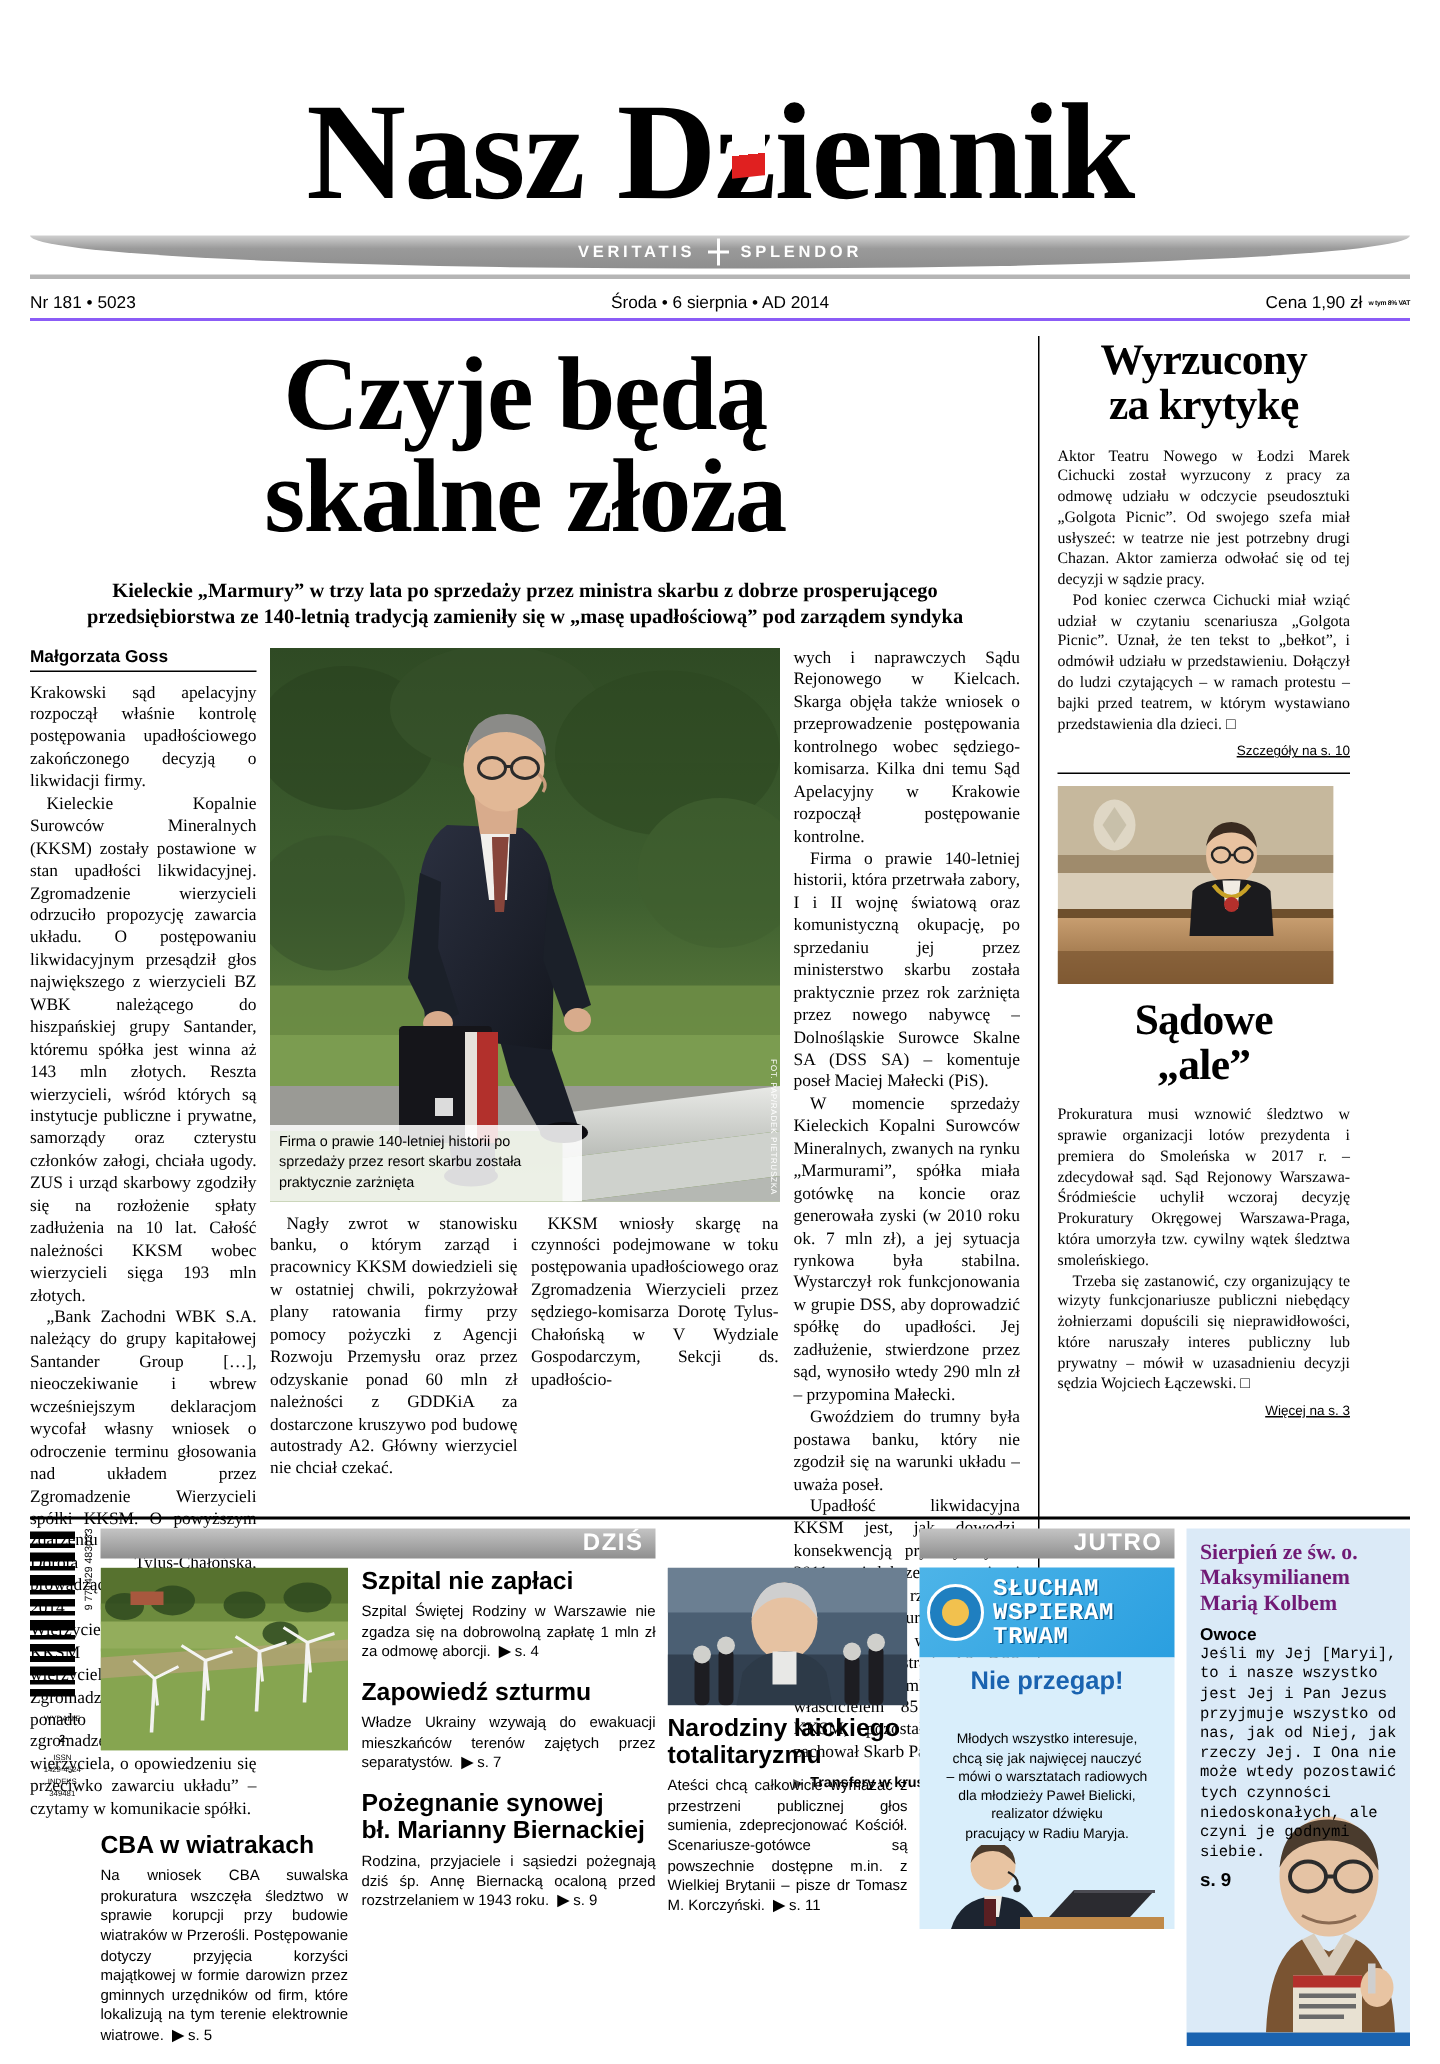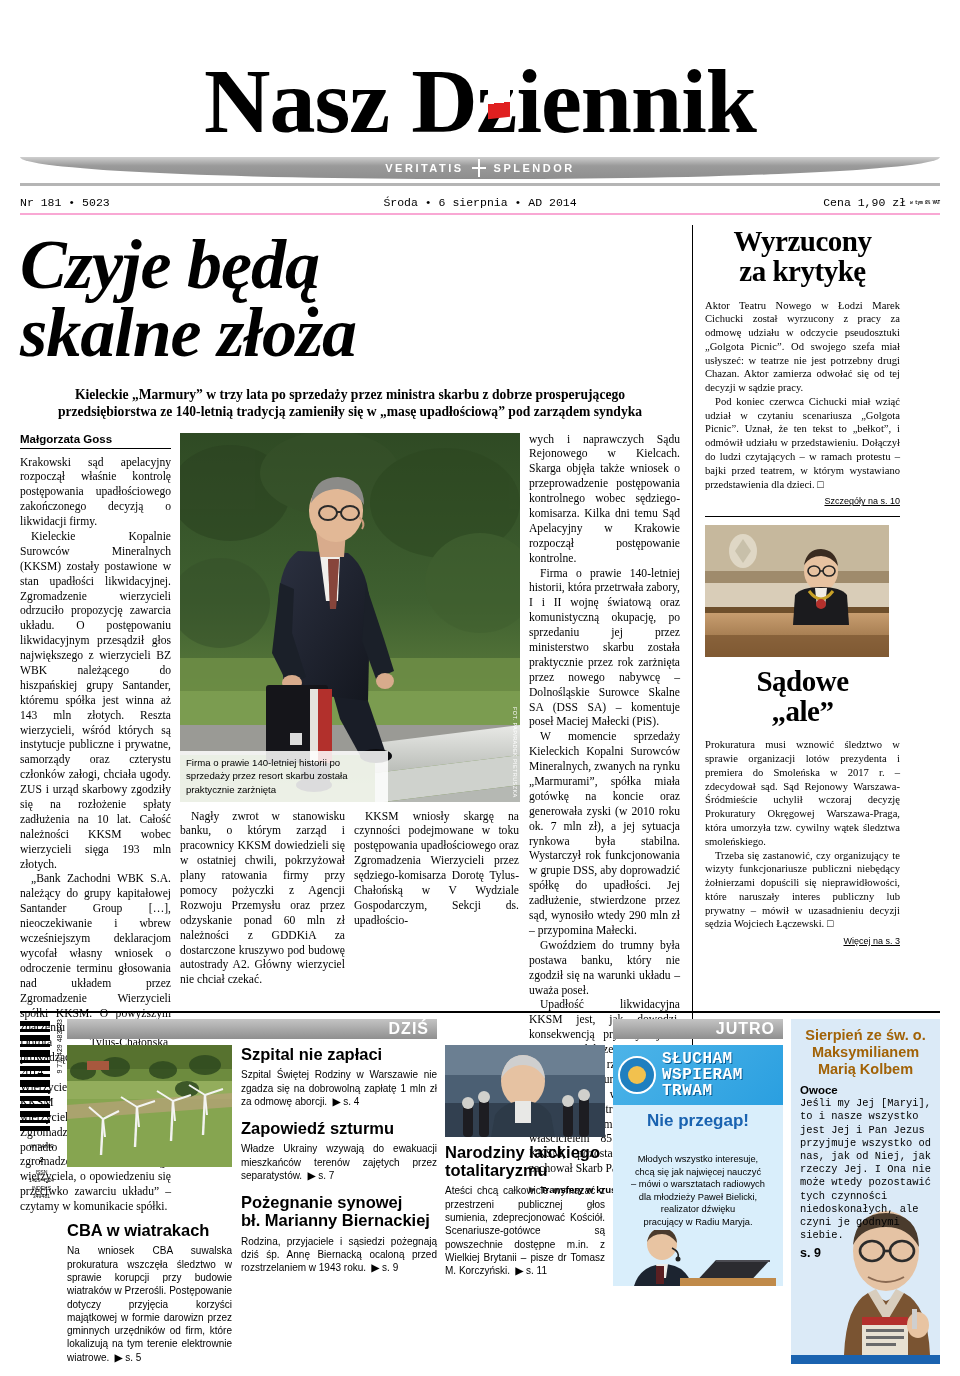--- a/index.html
+++ b/index.html
@@ -58,24 +58,24 @@
     content:""; position:absolute; background:#fff;
   }
   .veritas-bar .cross:before { left:6px; top:-2px; width:2px; height:18px; }
   .veritas-bar .cross:after { left:0px; top:6px; width:14px; height:2px; }
   .grey-rule { height:3px; background:#b5b5b5; margin-top:4px; }
 
   
   .dateline {
     margin-top: 10px;
     display:flex; align-items:center;
-    font-family: Liberation Mono, monospace;
+    font-family: Liberation Sans, sans-serif;
     font-size: 11.5px;
     padding-bottom: 4px;
-    border-bottom: 2px solid #f9a8d4;
+    border-bottom: 2px solid #8b5cf6;
   }
   .dateline .left { flex: 1; text-align:left; }
   .dateline .center { flex: 1.4; text-align:center; }
   .dateline .right { flex: 1; text-align:right; display:flex; justify-content:flex-end; align-items:center; gap:4px;}
   .vat-badge {
     display:inline-block;
     font-size:4.5px; line-height:4.5px; font-weight:700;
     text-align:center; letter-spacing:-0.2px;
     border:0;
   }
@@ -84,24 +84,23 @@
   .main-grid { display:flex; margin-top: 10px; }
   .col-main { width: 672px; padding-right: 12px; }
   .col-side { width: 208px; border-left: 1.5px solid #000; padding-left: 12px; }
 
   
   .headline {
     font-family: "Liberation Serif", serif;
     font-weight: 700;
     font-size: 70px;
     line-height: 0.96;
-    text-align:left;
+    text-align:center;
     letter-spacing:-1px;
     margin: 6px 0 0;
-    font-style: italic;
   }
   .standfirst {
     font-family: "Liberation Serif", serif;
     font-weight: 700;
     font-size: 13.6px;
     line-height: 1.28;
     text-align:center;
     margin: 20px 14px 12px;
   }
 
@@ -212,23 +211,23 @@
     font-size:10px; line-height:1.33; text-align:justify;
   }
   .b-text .pg { font-weight:400; white-space:nowrap; }
   .pgmark { font-weight:700; }
 
   .kolbe {
     background:#dbeaf7; padding:8px 9px 0; height:100%;
     position:relative; overflow:hidden;
   }
   .kolbe h3 {
-    margin:0 0 7px; color:#a16207;
-    font-family:Liberation Sans, sans-serif;
-    font-weight:700; font-size:14.5px; line-height:1.15;text-align:center;
+    margin:0 0 7px; color:#701a75;
+    font-family:Liberation Serif, serif;
+    font-weight:700; font-size:14.5px; line-height:1.15;
   }
   .kolbe .sub {
     font-family:"Liberation Sans", sans-serif;
     font-weight:700; font-size:11.5px; margin-bottom:1px;
   }
   .kolbe .qt {
     font-family:Liberation Mono, monospace;
     font-size:10.4px; line-height:1.27; position:relative; z-index:2;
   }
   .kolbe .pg {

